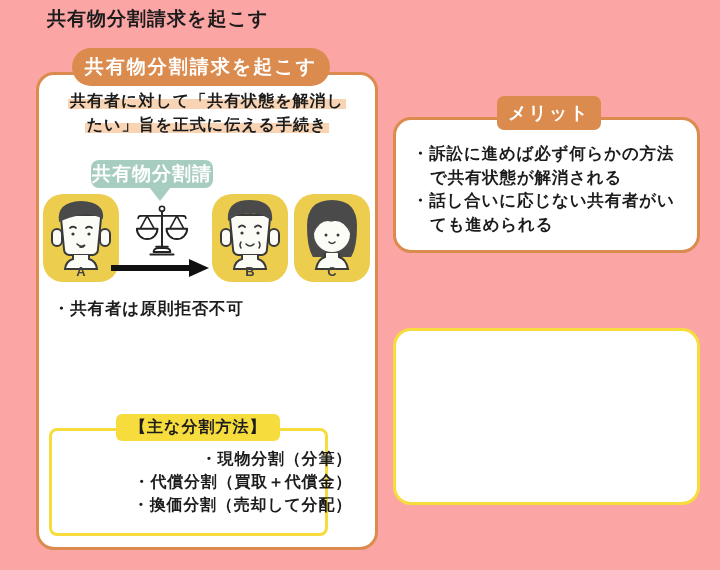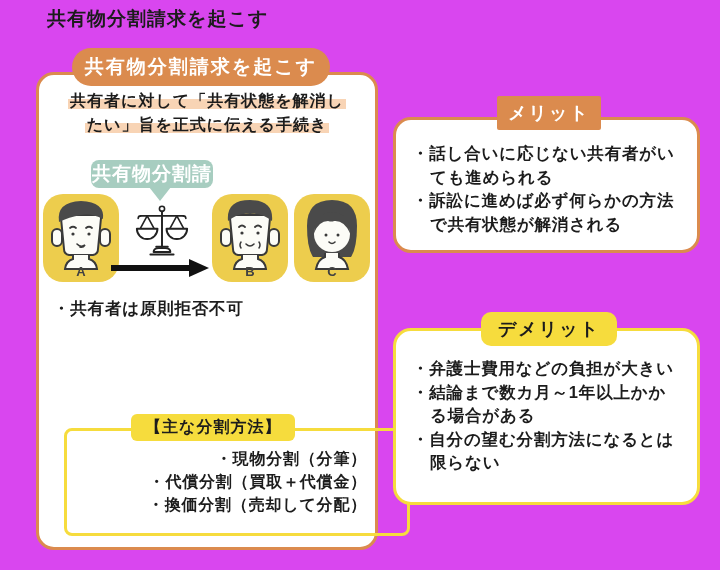--- a/index.html
+++ b/index.html
@@ -1,32 +1,32 @@
 <!DOCTYPE html>
 <html><head>
 <meta charset="utf-8">
 <style>
   html,body{margin:0;padding:0;background:#fff;}
   .canvas{
-    position:relative;width:720px;height:570px;background:#d946ef;overflow:hidden;
+    position:relative;width:720px;height:570px;background:#fca5a5;overflow:hidden;
     font-family:"Liberation Sans","DejaVu Sans",sans-serif;
     font-weight:bold;color:#1c1c1c;
   }
   .page-title{position:absolute;left:47px;top:6px;margin:0;font-size:19px;letter-spacing:1px;}
 
   .panel{position:absolute;border:3px solid #db8b4e;border-radius:18px;background:#fff;box-sizing:border-box;}
   .main-panel{left:36px;top:72px;width:342px;height:478px;}
   .merit-panel{left:393px;top:117px;width:307px;height:136px;}
   .demerit-panel{left:393px;top:328px;width:307px;height:177px;border-color:#f6dc3d;}
 
   .pill{position:absolute;text-align:center;white-space:nowrap;}
   .main-pill{left:33px;top:-27px;width:258px;height:38px;line-height:38px;background:#db8b4e;
     color:#fff;font-size:19px;letter-spacing:2px;border-radius:19px;}
   .merit-pill{left:101px;top:-24px;width:104px;height:34px;line-height:34px;background:#db8b4e;
-    color:#fff;font-size:18px;letter-spacing:2px;border-radius:2px;}
+    color:#fff;font-size:18px;letter-spacing:2px;border-radius:7px;}
   .demerit-pill{left:85px;top:-19px;width:136px;height:34px;line-height:34px;background:#f6dc3d;
     color:#1c1c1c;font-size:18px;letter-spacing:2px;border-radius:10px;}
 
   .desc{position:absolute;left:0;right:0;top:14px;margin:0;text-align:center;
     font-size:16px;line-height:24px;letter-spacing:1px;}
   .hl{background:linear-gradient(transparent 42%,#f8d4b5 42%);padding:0 2px;margin-top:48px;}
 
   .bubble{position:absolute;left:52px;top:85px;width:122px;height:28px;background:#a7cdc0;
     border-radius:8px;color:#fff;font-size:19px;line-height:28px;text-align:center;letter-spacing:1px;}
   .bubble-tail{position:absolute;left:58px;top:27px;width:0;height:0;
@@ -43,21 +43,21 @@
   .scales{position:absolute;left:94px;top:128px;width:58px;height:58px;}
   .arrow{position:absolute;left:72px;top:184px;width:98px;height:18px;}
 
   ul.bullets{margin:0;padding:0;list-style:none;}
   .bullets li{padding-left:18px;text-indent:-18px;}
   .bullets li::before{content:"・";}
 
   .main-bullets{position:absolute;left:14px;top:222px;width:302px;
     font-size:16.5px;line-height:22px;letter-spacing:0.8px;}
 
-  .methods-box{position:absolute;left:25px;top:353px;width:346px;height:108px;
+  .methods-box{position:absolute;left:10px;top:353px;width:279px;height:108px;
     border:3px solid #f6dc3d;border-radius:8px;box-sizing:border-box;}
   .methods-header{position:absolute;left:64px;top:-17px;background:#f6dc3d;
     padding:3px 14px;font-size:16px;letter-spacing:1px;border-radius:6px;white-space:nowrap;}
   .methods-list{position:absolute;left:18px;top:16px;width:282px;
     font-size:16px;line-height:23px;letter-spacing:0.8px;text-align:right;}
   .methods-note{position:absolute;right:8px;bottom:7px;font-size:13.5px;letter-spacing:0.5px;}
 
   .panel-bullets{position:absolute;left:16px;top:22px;width:268px;
     font-size:16.5px;line-height:23.5px;letter-spacing:0.8px;}
   .demerit-panel .panel-bullets{top:26px;}
@@ -154,27 +154,21 @@
         <li>現物分割（分筆）</li>
         <li>代償分割（買取＋代償金）</li>
         <li>換価分割（売却して分配）</li>
       </ul>
     </div>
   </section>
 
   <section class="panel merit-panel">
     <div class="pill merit-pill">メリット</div>
     <ul class="bullets panel-bullets">
+      <li>訴訟に進めば必ず何らかの方法で共有状態が解消される</li>
       <li>話し合いに応じない共有者がいても進められる</li>
-      <li>訴訟に進めば必ず何らかの方法で共有状態が解消される</li>
     </ul>
   </section>
 
   <section class="panel demerit-panel">
-    <div class="pill demerit-pill">デメリット</div>
-    <ul class="bullets panel-bullets">
-      <li>弁護士費用などの負担が大きい</li>
-      <li>結論まで数カ月～1年以上かかる場合がある</li>
-      <li>自分の望む分割方法になるとは限らない</li>
-    </ul>
   </section>
 
 </div>
 
 </body></html>

